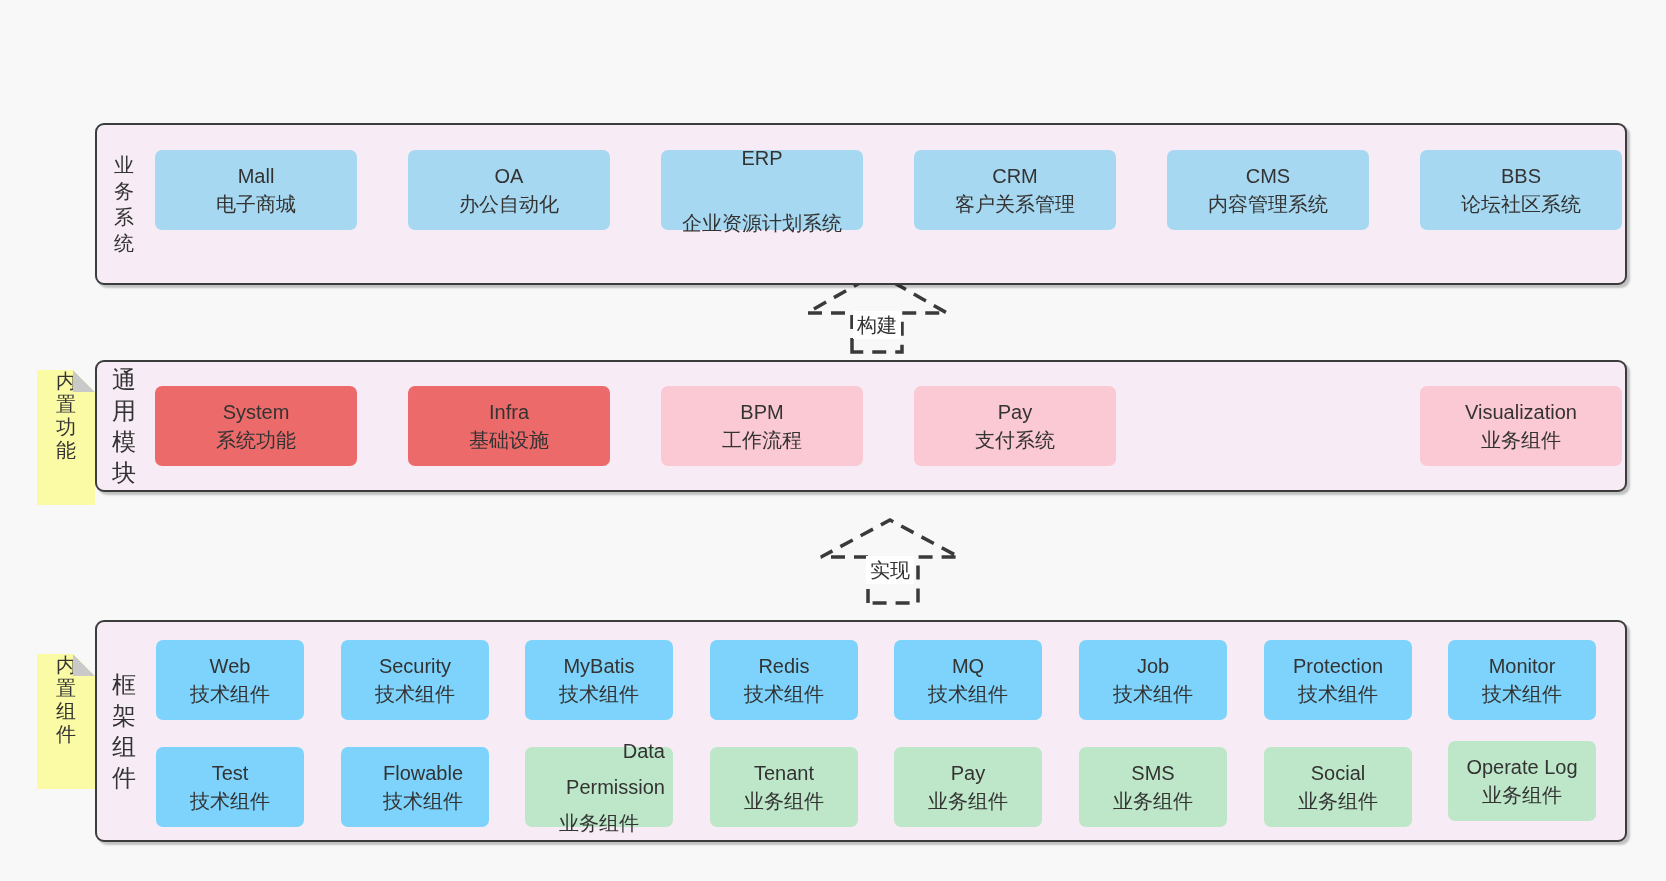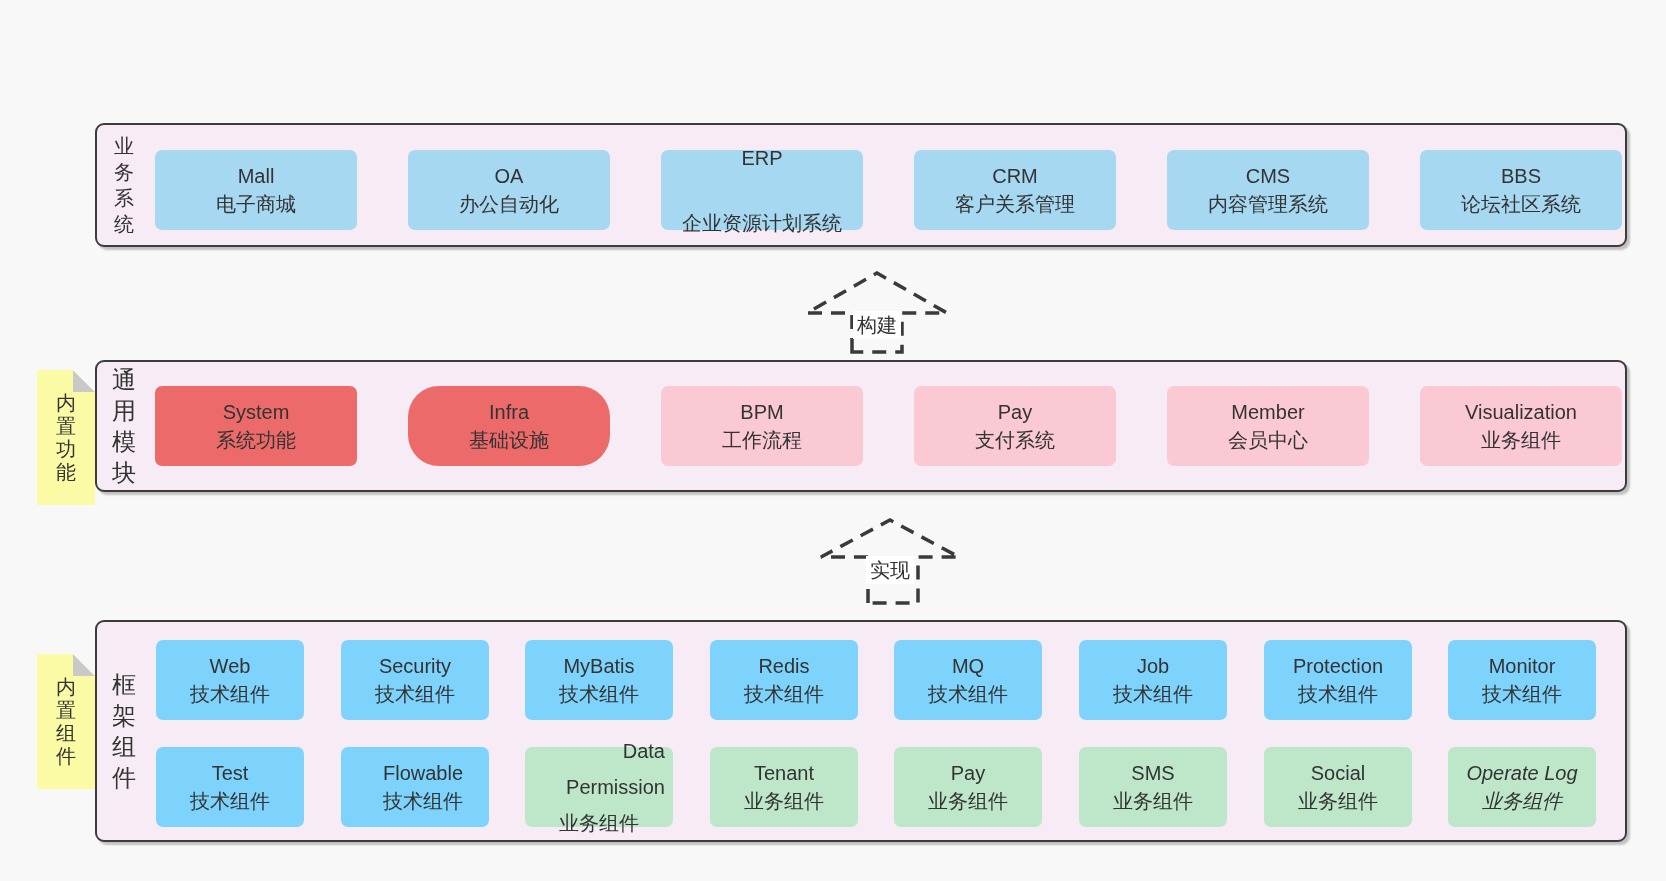--- a/index.html
+++ b/index.html
@@ -24,21 +24,21 @@
   .bx-s{width:148px;}
   .c-blue{background:#a7d8f1;}
   .c-red{background:#ed6a6a;}
   .c-pink{background:#fac9d3;}
   .c-green{background:#7dd3fc;}
   .c-lgreen{background:#bde7c8;}
 
   
   .sticky{position:absolute;width:58px;height:135px;background:#fbfba6;z-index:0;
           clip-path:polygon(0 0,calc(100% - 22px) 0,100% 22px,100% 100%,0 100%);
-          display:flex;align-items:center;justify-content:center;text-align:center;
+          display:flex;align-items:flex-start;justify-content:center;text-align:center;
           font-size:20px;line-height:23px;}
   .sticky::after{content:"";position:absolute;top:0;right:0;width:22px;height:22px;
           background:#c9c9c9;clip-path:polygon(0 0,100% 100%,0 100%);}
   .sticky span{display:block;width:22px;word-break:break-all;}
 
   
   .arrow{position:absolute;z-index:0;}
   .arrow path{fill:none;stroke:#3a3a3a;stroke-width:3.5;stroke-dasharray:14 9;}
   .arrow-label{position:absolute;z-index:2;width:48px;height:28px;background:#ffffff;
           display:flex;align-items:center;justify-content:center;
@@ -59,21 +59,21 @@
   <svg class="arrow" style="left:800px;top:266px;" width="155" height="92" viewBox="0 0 155 92">
     <path d="M52,86 V47 H7 L77,7 L147,47 H102 V86 Z"></path>
   </svg>
   <div class="arrow-label" style="left:853px;top:311px;">构建</div>
 
   <svg class="arrow" style="left:813px;top:513px;" width="155" height="96" viewBox="0 0 155 96">
     <path d="M55,90 V44 H8 L77,7 L146,44 H105 V90 Z"></path>
   </svg>
   <div class="arrow-label" style="left:866px;top:556px;">实现</div>
 
-  <div class="band" style="top:123px;height:124px;">
+  <div class="band" style="top:123px;height:162px;">
     <div class="vlabel vl-sm">
       <span>业务系统</span>
     </div>
     <div class="box bx-l c-blue" style="left:58px;top:25px;">
       <span>Mall</span>
       <span>电子商城</span>
     </div>
     <div class="box bx-l c-blue" style="left:311px;top:25px;">
       <span>OA</span>
       <span>办公自动化</span>
@@ -97,35 +97,31 @@
   </div>
 
   <div class="band" style="top:360px;height:132px;">
     <div class="vlabel vl-lg">
       <span>通用模块</span>
     </div>
     <div class="box bx-l c-red" style="left:58px;top:24px;">
       <span>System</span>
       <span>系统功能</span>
     </div>
-    <div class="box bx-l c-red" style="left:311px;top:24px;border-radius:31px;">
+    <div class="box bx-l c-red" style="left:311px;top:24px;">
       <span>Infra</span>
       <span>基础设施</span>
     </div>
     <div class="box bx-l c-pink" style="left:564px;top:24px;">
       <span>BPM</span>
       <span>工作流程</span>
     </div>
     <div class="box bx-l c-pink" style="left:817px;top:24px;">
       <span>Pay</span>
       <span>支付系统</span>
-    </div>
-    <div class="box bx-l c-pink" style="left:1070px;top:24px;">
-      <span>Member</span>
-      <span>会员中心</span>
     </div>
     <div class="box bx-l c-pink" style="left:1323px;top:24px;">
       <span>Visualization</span>
       <span>业务组件</span>
     </div>
   </div>
 
   <div class="band" style="top:620px;height:222px;">
     <div class="vlabel vl-lg">
       <span>框架组件</span>
@@ -185,19 +181,19 @@
       <span>业务组件</span>
     </div>
     <div class="box bx-s c-lgreen" style="left:982px;top:125px;">
       <span>SMS</span>
       <span>业务组件</span>
     </div>
     <div class="box bx-s c-lgreen" style="left:1167px;top:125px;">
       <span>Social</span>
       <span>业务组件</span>
     </div>
-    <div class="box bx-s c-lgreen" style="left:1351px;top:125px;font-style:italic;">
+    <div class="box bx-s c-lgreen" style="left:1351px;top:119px;">
       <span>Operate Log</span>
       <span>业务组件</span>
     </div>
   </div>
 
 </div>
 
 </body></html>

